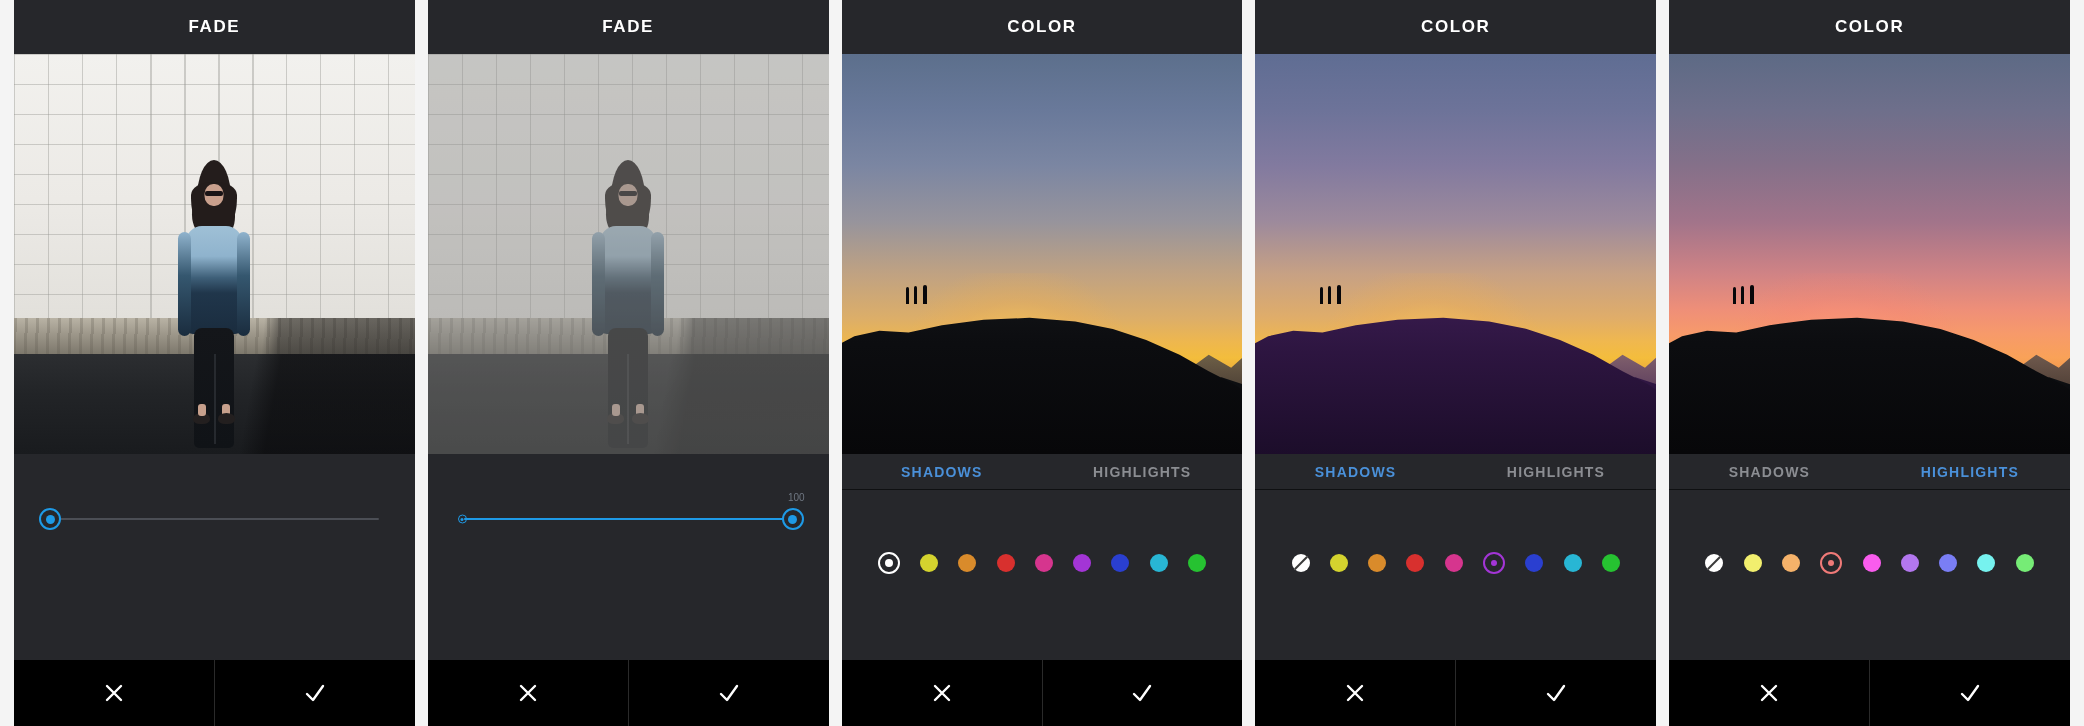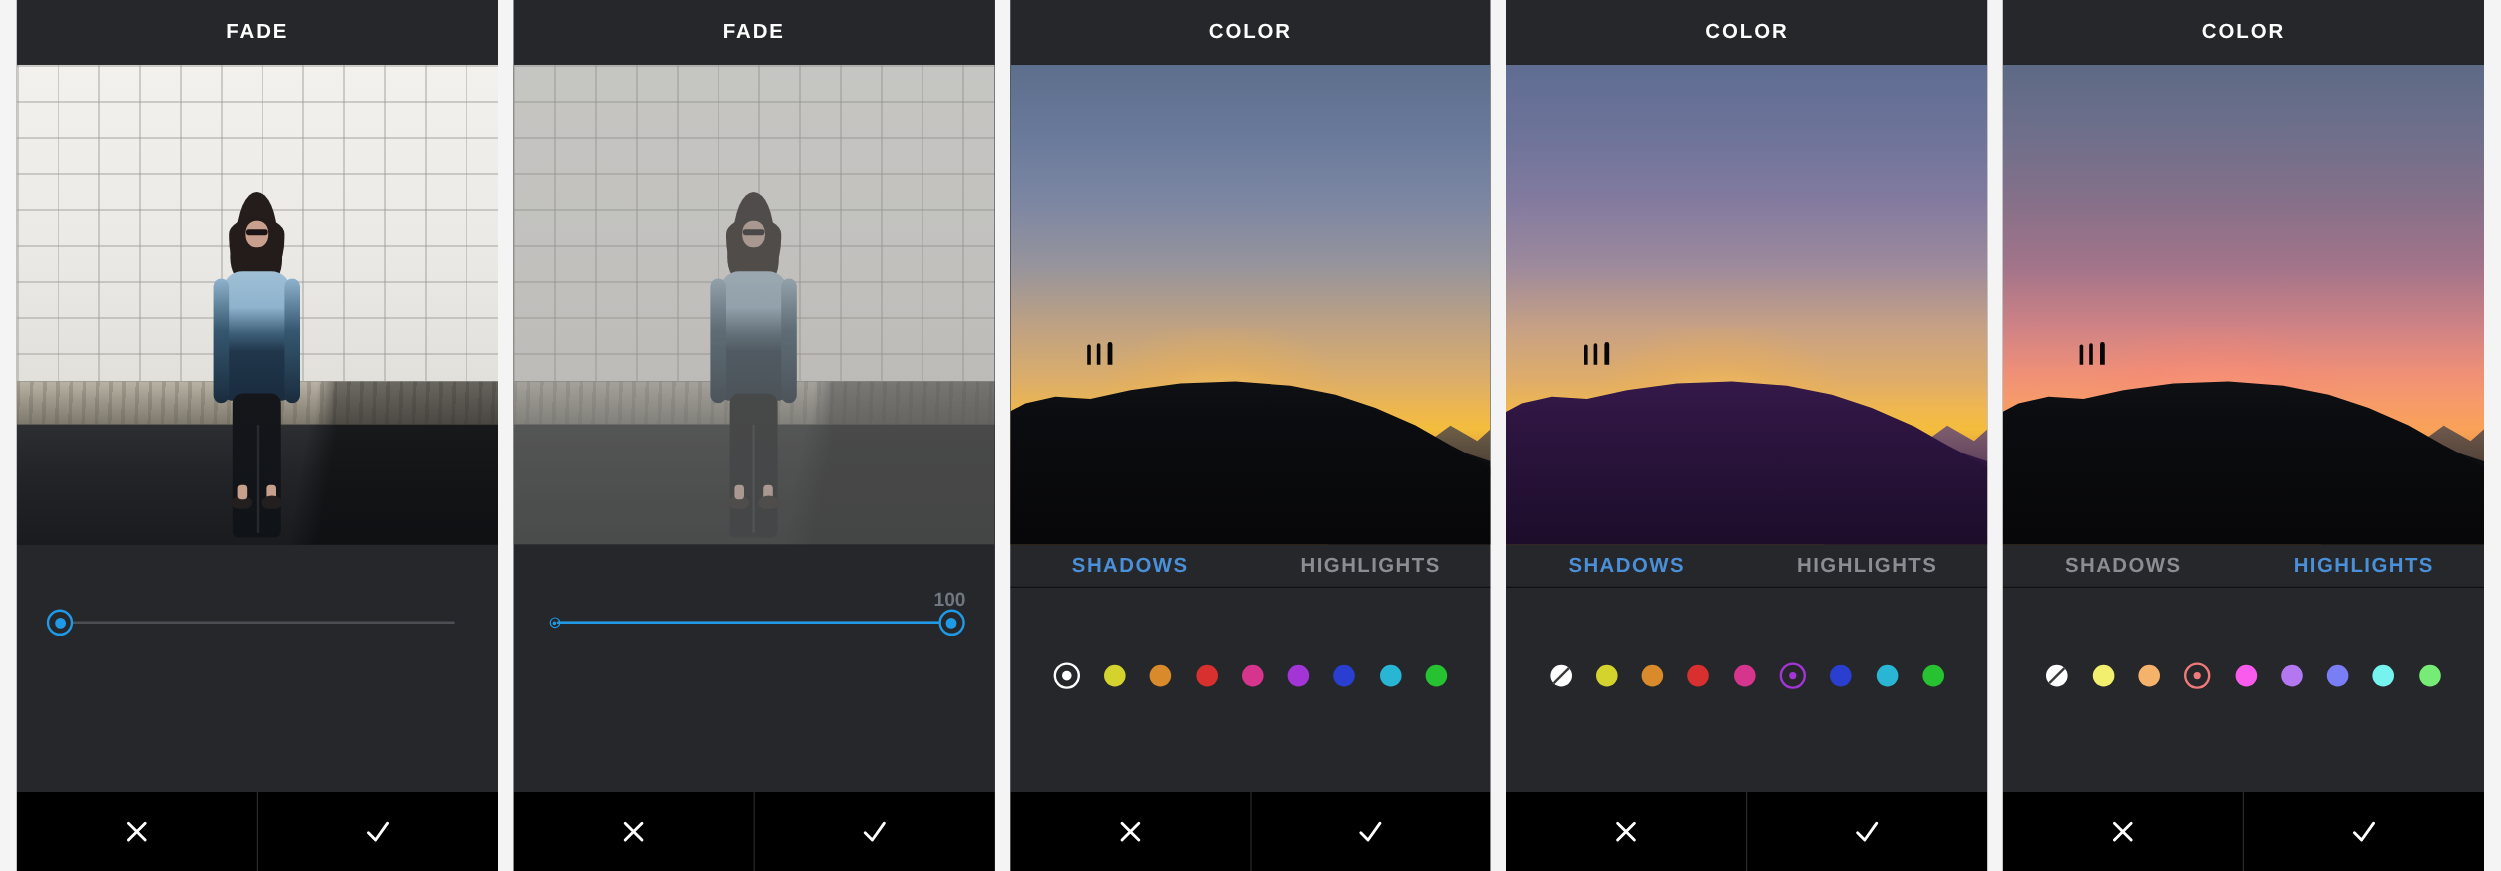--- a/index.html
+++ b/index.html
@@ -193,35 +193,35 @@
     background:radial-gradient(ellipse at 50% 80%, rgba(255,190,150,.92) 0%, rgba(255,150,120,.6) 30%, rgba(255,130,110,.2) 58%, rgba(255,130,110,0) 80%);
   }
 
   
   .tabs {
     flex:0 0 36px; height:36px; display:flex;
     background:#26272b; border-bottom:1px solid #0f1012;
   }
   .tab {
     flex:1; display:flex; align-items:center; justify-content:center;
-    font-size:17px; font-weight:bold; letter-spacing:1.2px;
+    font-size:14px; font-weight:bold; letter-spacing:1.2px;
     color:#8b8d92; cursor:pointer;
   }
   .tab.active { color:#4a90d9; }
 
   
   .controls {
     flex:1 1 auto; background:#26272b; position:relative;
   }
 
   
   .slider-wrap { position:absolute; left:30px; right:30px; top:64px; }
   .slider-value {
     position:absolute; right:-6px; top:-26px;
-    font-size:16px; color:#6f7782;font-weight:bold;
+    font-size:10px; color:#6f7782;
   }
   .track {
     position:relative; height:2px; background:#4b4e55; border-radius:1px;
     margin:0 6px;
   }
   .track .fill { position:absolute; left:0; top:0; height:2px; background:#1e9ae6; border-radius:1px; }
   .origin-dot {
     position:absolute; left:-6px; top:50%; transform:translateY(-50%);
     width:9px; height:9px; border-radius:50%;
     border:1.6px solid #1e9ae6; background:transparent;

